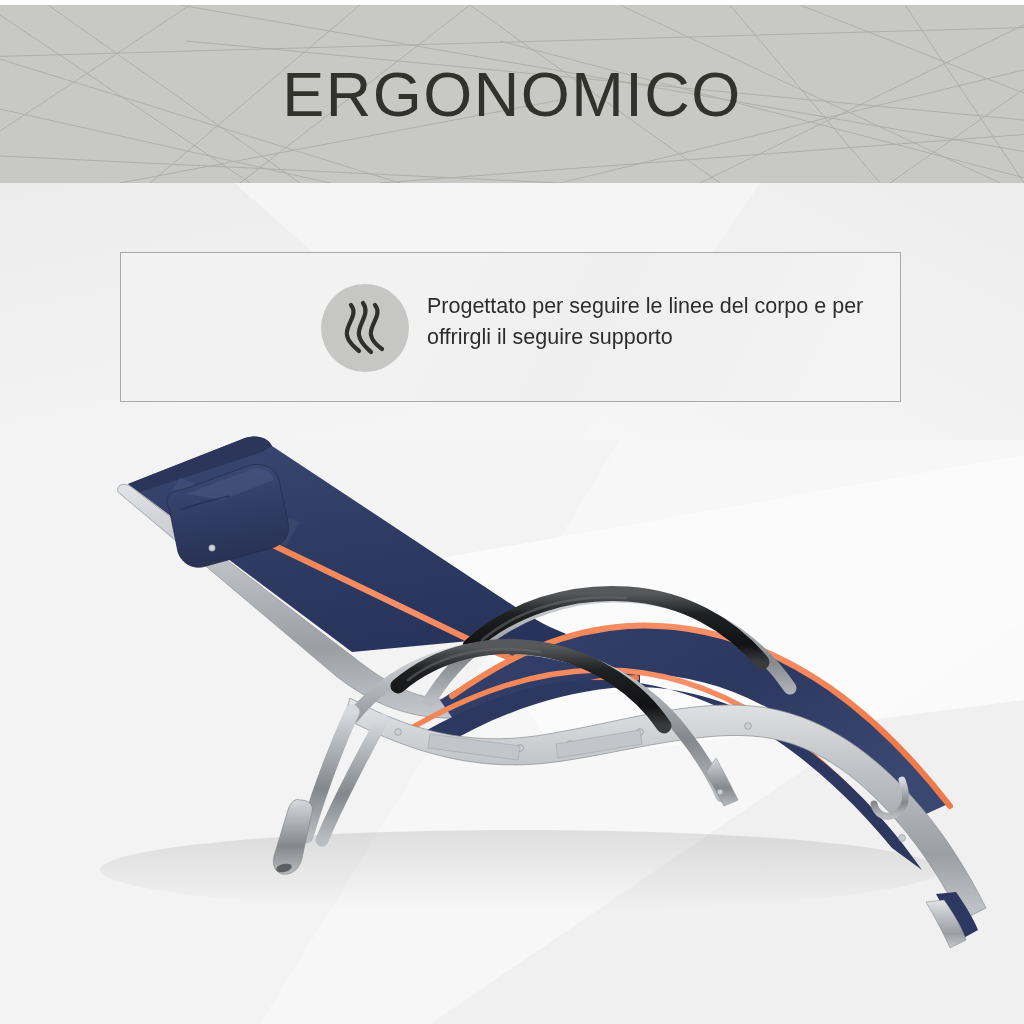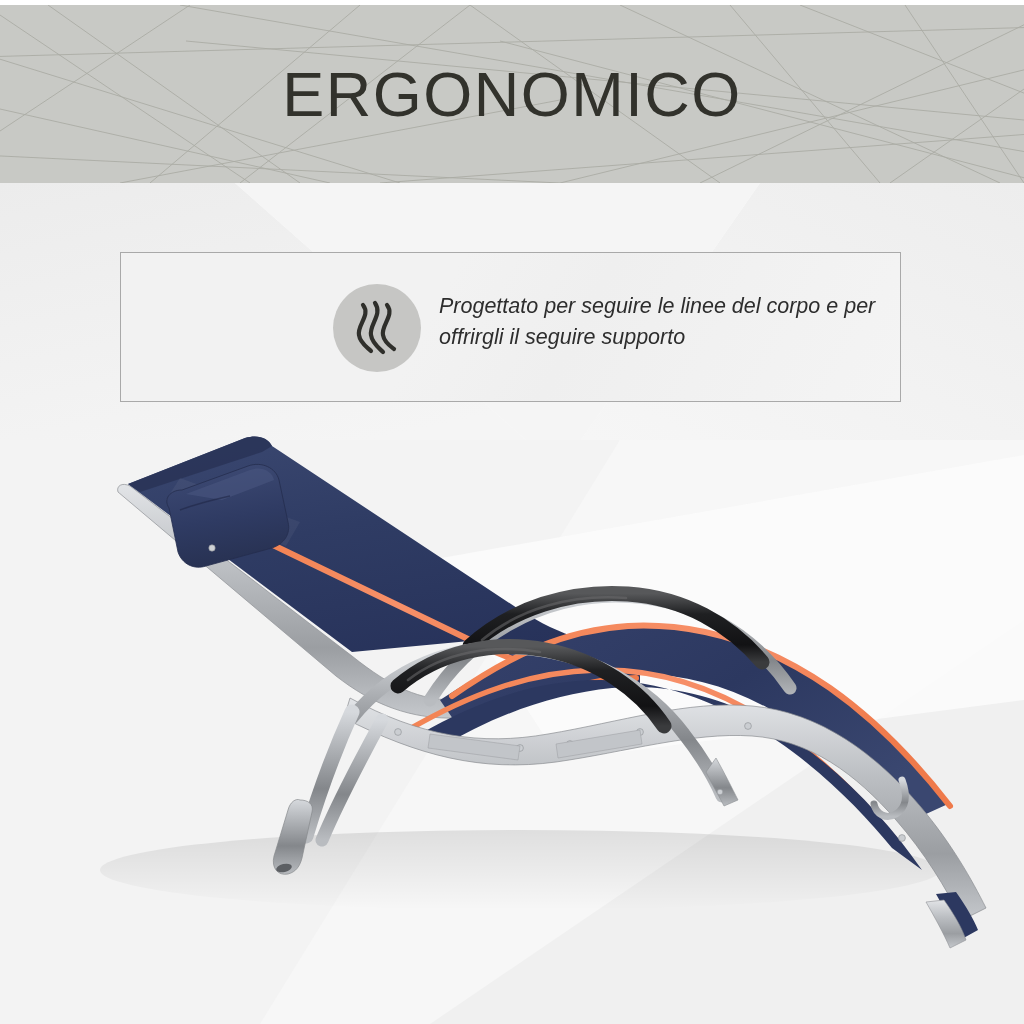--- a/index.html
+++ b/index.html
@@ -60,25 +60,24 @@
     left: 120px;
     top: 252px;
     width: 781px;
     height: 150px;
     border: 1px solid #a9a9a9;
     background: linear-gradient(118deg, #f2f2f2 0%, #f2f2f2 40%, #efefef 58%, #f4f4f4 100%);
     box-sizing: border-box;
   }
   #feature-inner {
     position: absolute;
-    left: 12px; top: 0;
+    left: 0; top: 0;
     width: 100%; height: 100%;
     display: flex;
     align-items: center;
-    font-style: italic;
   }
   #feature-icon-badge {
     position: absolute;
     left: 200px;
     top: 31px;
     width: 88px;
     height: 88px;
     border-radius: 50%;
     background: #c6c6c4;
     display: flex;

